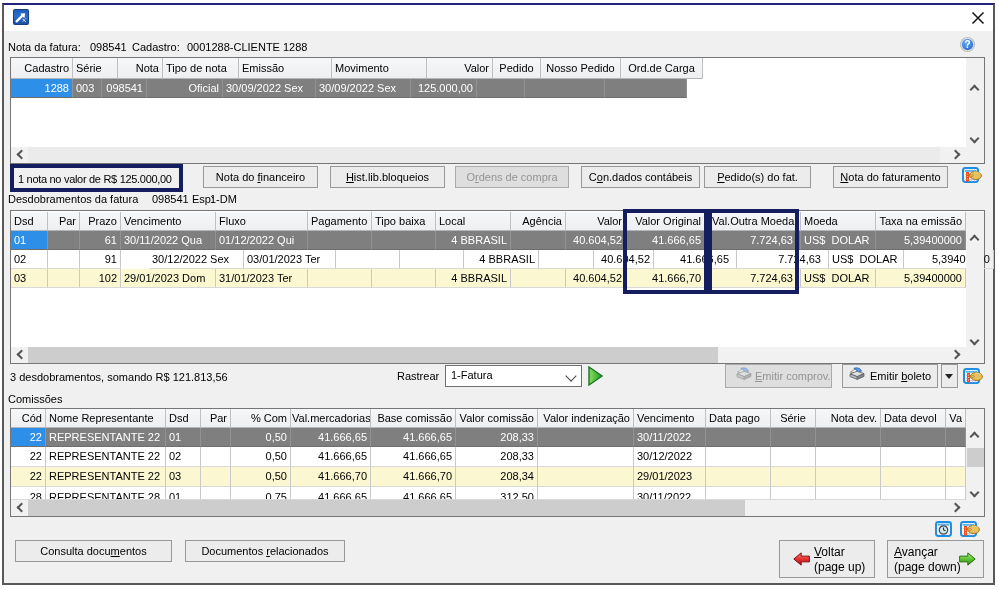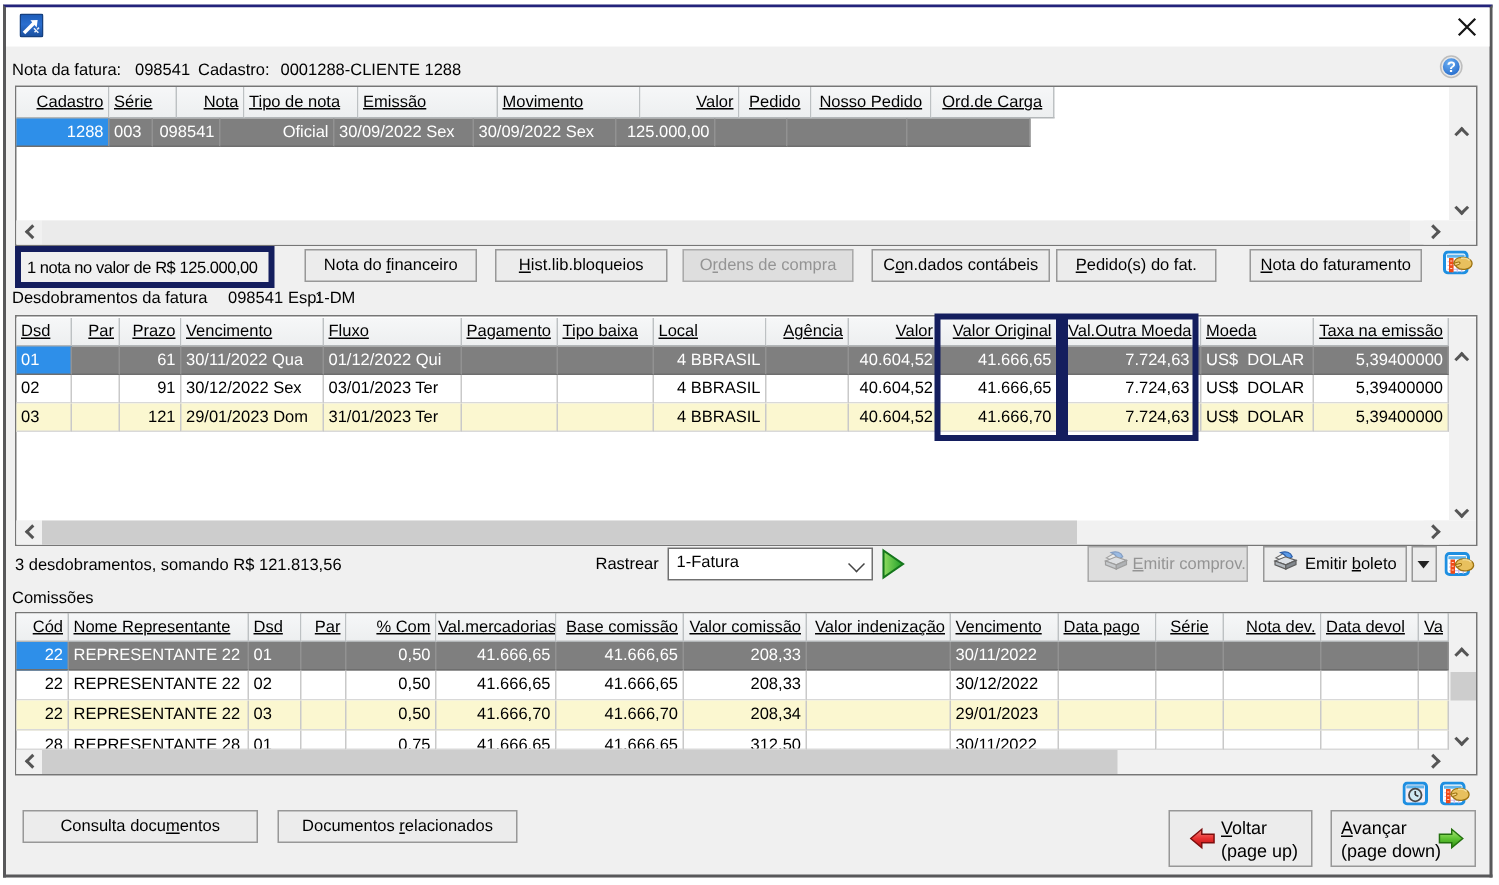--- a/index.html
+++ b/index.html
@@ -9,21 +9,21 @@
 .abs { position:absolute; }
 .winbg { position:absolute; left:2px; top:3px; width:993px; height:582px;
   background:#f0f0f0; border:2px solid #58585a; border-top:2px solid #23237b; }
 .title { position:absolute; left:4px; top:5px; width:989px; height:26px; background:#fff; }
 .lbl { position:absolute; white-space:nowrap; }
 .gridbox { position:absolute; border:1px solid #767676; background:#fff; }
 .row { position:absolute; display:flex; left:11px; }
 .cell { border-right:1px solid #c9c9c9; border-bottom:1px solid #d9d9d9;
   padding:0 3px; white-space:nowrap; overflow:hidden; flex:none; }
 .hcell { background:linear-gradient(#f6f7f8,#edeff0); border-right:1px solid #bdc1c3;
-  border-bottom:1px solid #b2b6b8; padding:0 3px; white-space:nowrap; overflow:hidden; flex:none;text-decoration:underline; }
+  border-bottom:1px solid #b2b6b8; padding:0 3px; white-space:nowrap; overflow:hidden; flex:none; }
 .gray  { background:#7f7f7f; color:#fff; }
 .gray .cell { border-right-color:#929292; border-bottom-color:#6e6e6e; }
 .sel { background:#2e8fe9 !important; color:#fff; }
 .yel { background:#fbf7d0; }
 .tr { text-align:right; } .tc { text-align:center; }
 .tight { padding:0 1px !important; text-align:right; }
 .pr6 { padding-right:7px !important; }
 .sb { position:absolute; background:#f1f1f1; }
 .thumb { position:absolute; background:#cdcdcd; }
 .arr { position:absolute; width:7px; height:7px; border:solid #555; border-width:0 2px 2px 0; }
@@ -150,36 +150,36 @@
       <div class="cell tr" style="width:60px;">40.604,52</div>
       <div class="cell tr pr6" style="width:83px;">41.666,65</div>
       <div class="cell tr pr6" style="width:92px;">7.724,63</div>
       <div class="cell" style="width:75px;">US$&nbsp;&nbsp;DOLAR</div>
       <div class="cell tr" style="width:90px;">5,39400000</div>
     </div>
 <div class="row " style="left:11px; top:250px; height:19px; line-height:18px;">
       <div class="cell" style="width:37px;">02</div>
       <div class="cell" style="width:32px;"></div>
       <div class="cell tr" style="width:41px;">91</div>
-      <div class="cell" style="width:95px;">30/12/2022 Sex</div>
+      <div class="cell" style="width:95px;margin-left:28px;">30/12/2022 Sex</div>
       <div class="cell" style="width:92px;">03/01/2023 Ter</div>
       <div class="cell" style="width:64px;"></div>
       <div class="cell" style="width:64px;"></div>
       <div class="cell tr" style="width:75px;">4 BBRASIL</div>
       <div class="cell" style="width:55px;"></div>
       <div class="cell tr" style="width:60px;">40.604,52</div>
       <div class="cell tr pr6" style="width:83px;">41.666,65</div>
       <div class="cell tr pr6" style="width:92px;">7.724,63</div>
       <div class="cell" style="width:75px;">US$&nbsp;&nbsp;DOLAR</div>
       <div class="cell tr" style="width:90px;">5,39400000</div>
     </div>
 <div class="row yel" style="left:11px; top:269px; height:19px; line-height:18px;">
       <div class="cell" style="width:37px;">03</div>
       <div class="cell" style="width:32px;"></div>
-      <div class="cell tr" style="width:41px;">121</div>
+      <div class="cell tr" style="width:41px;">102</div>
       <div class="cell" style="width:95px;">29/01/2023 Dom</div>
       <div class="cell" style="width:92px;">31/01/2023 Ter</div>
       <div class="cell" style="width:64px;"></div>
       <div class="cell" style="width:64px;"></div>
       <div class="cell tr" style="width:75px;">4 BBRASIL</div>
       <div class="cell" style="width:55px;"></div>
       <div class="cell tr" style="width:60px;">40.604,52</div>
       <div class="cell tr pr6" style="width:83px;">41.666,70</div>
       <div class="cell tr pr6" style="width:92px;">7.724,63</div>
       <div class="cell" style="width:75px;">US$&nbsp;&nbsp;DOLAR</div>

